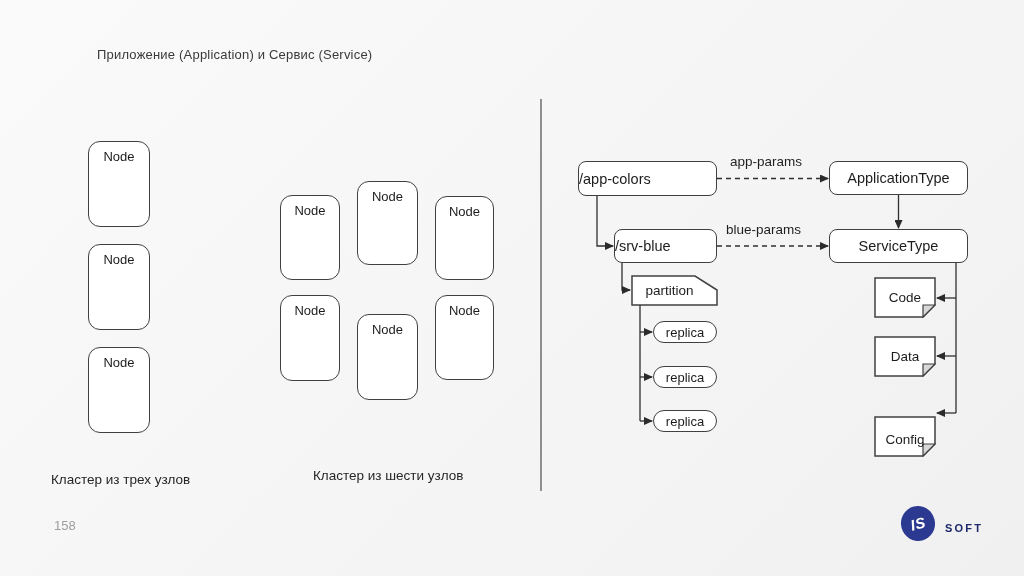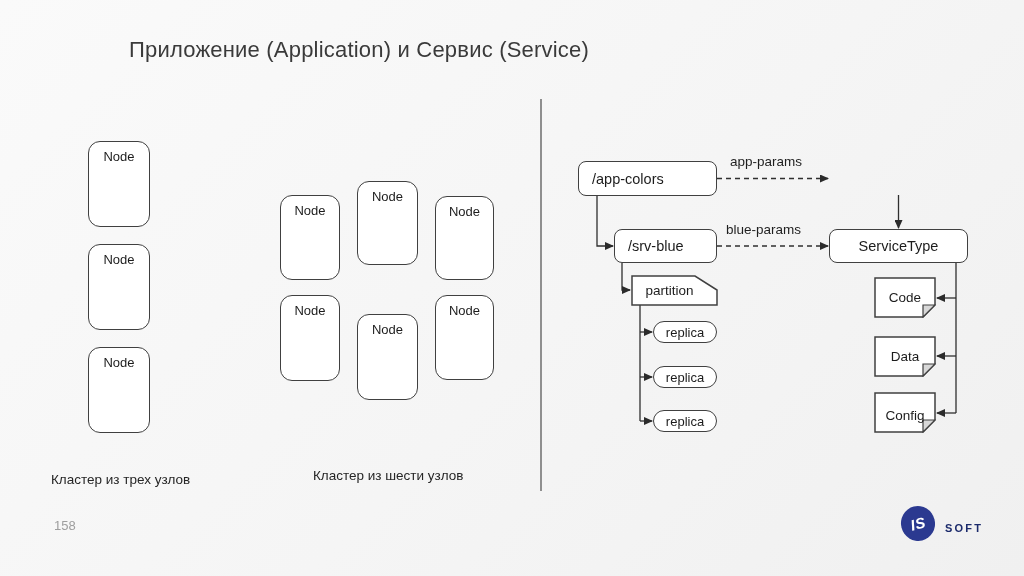--- a/index.html
+++ b/index.html
@@ -3,31 +3,31 @@
 <meta charset="utf-8">
 <style>
   * { margin:0; padding:0; box-sizing:border-box; }
   html,body { width:1024px; height:576px; overflow:hidden; }
   #slide {
     position:relative; width:1024px; height:576px;
     background:linear-gradient(135deg,#fafafa 0%,#f5f5f5 55%,#f0f0f0 100%);
     font-family:"Liberation Sans", sans-serif; color:#1c1c1c;
   }
   .abs { position:absolute; }
-  .title { left:97px; top:37px; font-size:22px; color:#3a3a3a; letter-spacing:.2px;margin-left:32px; }
+  .title { left:97px; top:47px; font-size:13px; color:#3a3a3a; letter-spacing:.2px; }
   .divider { left:540px; top:99px; width:2px; height:392px; background:#8f8f8f; }
 
   .box {
     position:absolute; background:#fff; border:1.5px solid #404040;
     display:flex; align-items:center; justify-content:center;
     font-size:14px; color:#1c1c1c;
   }
   .node { border-radius:12px; align-items:flex-start; padding-top:7px; font-size:13px; }
   .rbox { border-radius:8px; font-size:14.5px; }
-  .rbox.leftalign { justify-content:flex-start; padding-left:13px; }
+  .rbox.leftalign { justify-content:flex-start; }
   .pill { border-radius:12px; font-size:13px; }
 
   .caption { font-size:13.5px; color:#262626; }
   .edgelabel { font-size:13.5px; color:#1f1f1f; }
 
   .shape-wrap { position:absolute; }
   .shape-wrap svg { position:absolute; left:0; top:0; }
   .shape-label {
     position:absolute; left:0; top:0; width:100%; height:100%;
     display:flex; align-items:center; justify-content:center; font-size:13.5px;
@@ -112,20 +112,23 @@
     <span>Node</span>
   </div>
   <div class="box node" style="left:435px;top:295px;width:59px;height:85px;">
     <span>Node</span>
   </div>
   <div class="abs caption" style="left:313px;top:468px;">Кластер из шести узлов</div>
 
   <div class="box rbox leftalign" style="left:578px;top:161px;width:139px;height:35px;">
     <span>/app-colors</span>
   </div>
+  <div class="box rbox" style="left:829px;top:161px;width:139px;height:34px;">
+    <span>ApplicationType</span>
+  </div>
   <div class="abs edgelabel" style="left:730px;top:154px;">app-params</div>
 
   <div class="box rbox" style="left:829px;top:229px;width:139px;height:34px;">
     <span>ServiceType</span>
   </div>
   <div class="box rbox leftalign" style="left:614px;top:229px;width:103px;height:34px;">
     <span>/srv-blue</span>
   </div>
   <div class="abs edgelabel" style="left:726px;top:222px;">blue-params</div>
 
@@ -153,21 +156,21 @@
     </svg>
     <span class="shape-label">Code</span>
   </div>
   <div class="shape-wrap doc" style="left:874px;top:336px;width:62px;height:41px;">
     <svg width="62" height="41">
       <path d="M1,1 H61 V28 L49,40 H1 Z" fill="#ffffff" stroke="#404040" stroke-width="1.5"></path>
       <path d="M49,40 L61,28 L49,28 Z" fill="#d8d8d8" stroke="#404040" stroke-width="1.2"></path>
     </svg>
     <span class="shape-label">Data</span>
   </div>
-  <div class="shape-wrap doc" style="left:874px;top:392px;width:62px;height:47px;">
+  <div class="shape-wrap doc" style="left:874px;top:416px;width:62px;height:47px;">
     <svg width="62" height="41">
       <path d="M1,1 H61 V28 L49,40 H1 Z" fill="#ffffff" stroke="#404040" stroke-width="1.5"></path>
       <path d="M49,40 L61,28 L49,28 Z" fill="#d8d8d8" stroke="#404040" stroke-width="1.2"></path>
     </svg>
     <span class="shape-label">Config</span>
   </div>
 
   <div class="abs pagenum">158</div>
 
   <div class="abs logo-circle">

